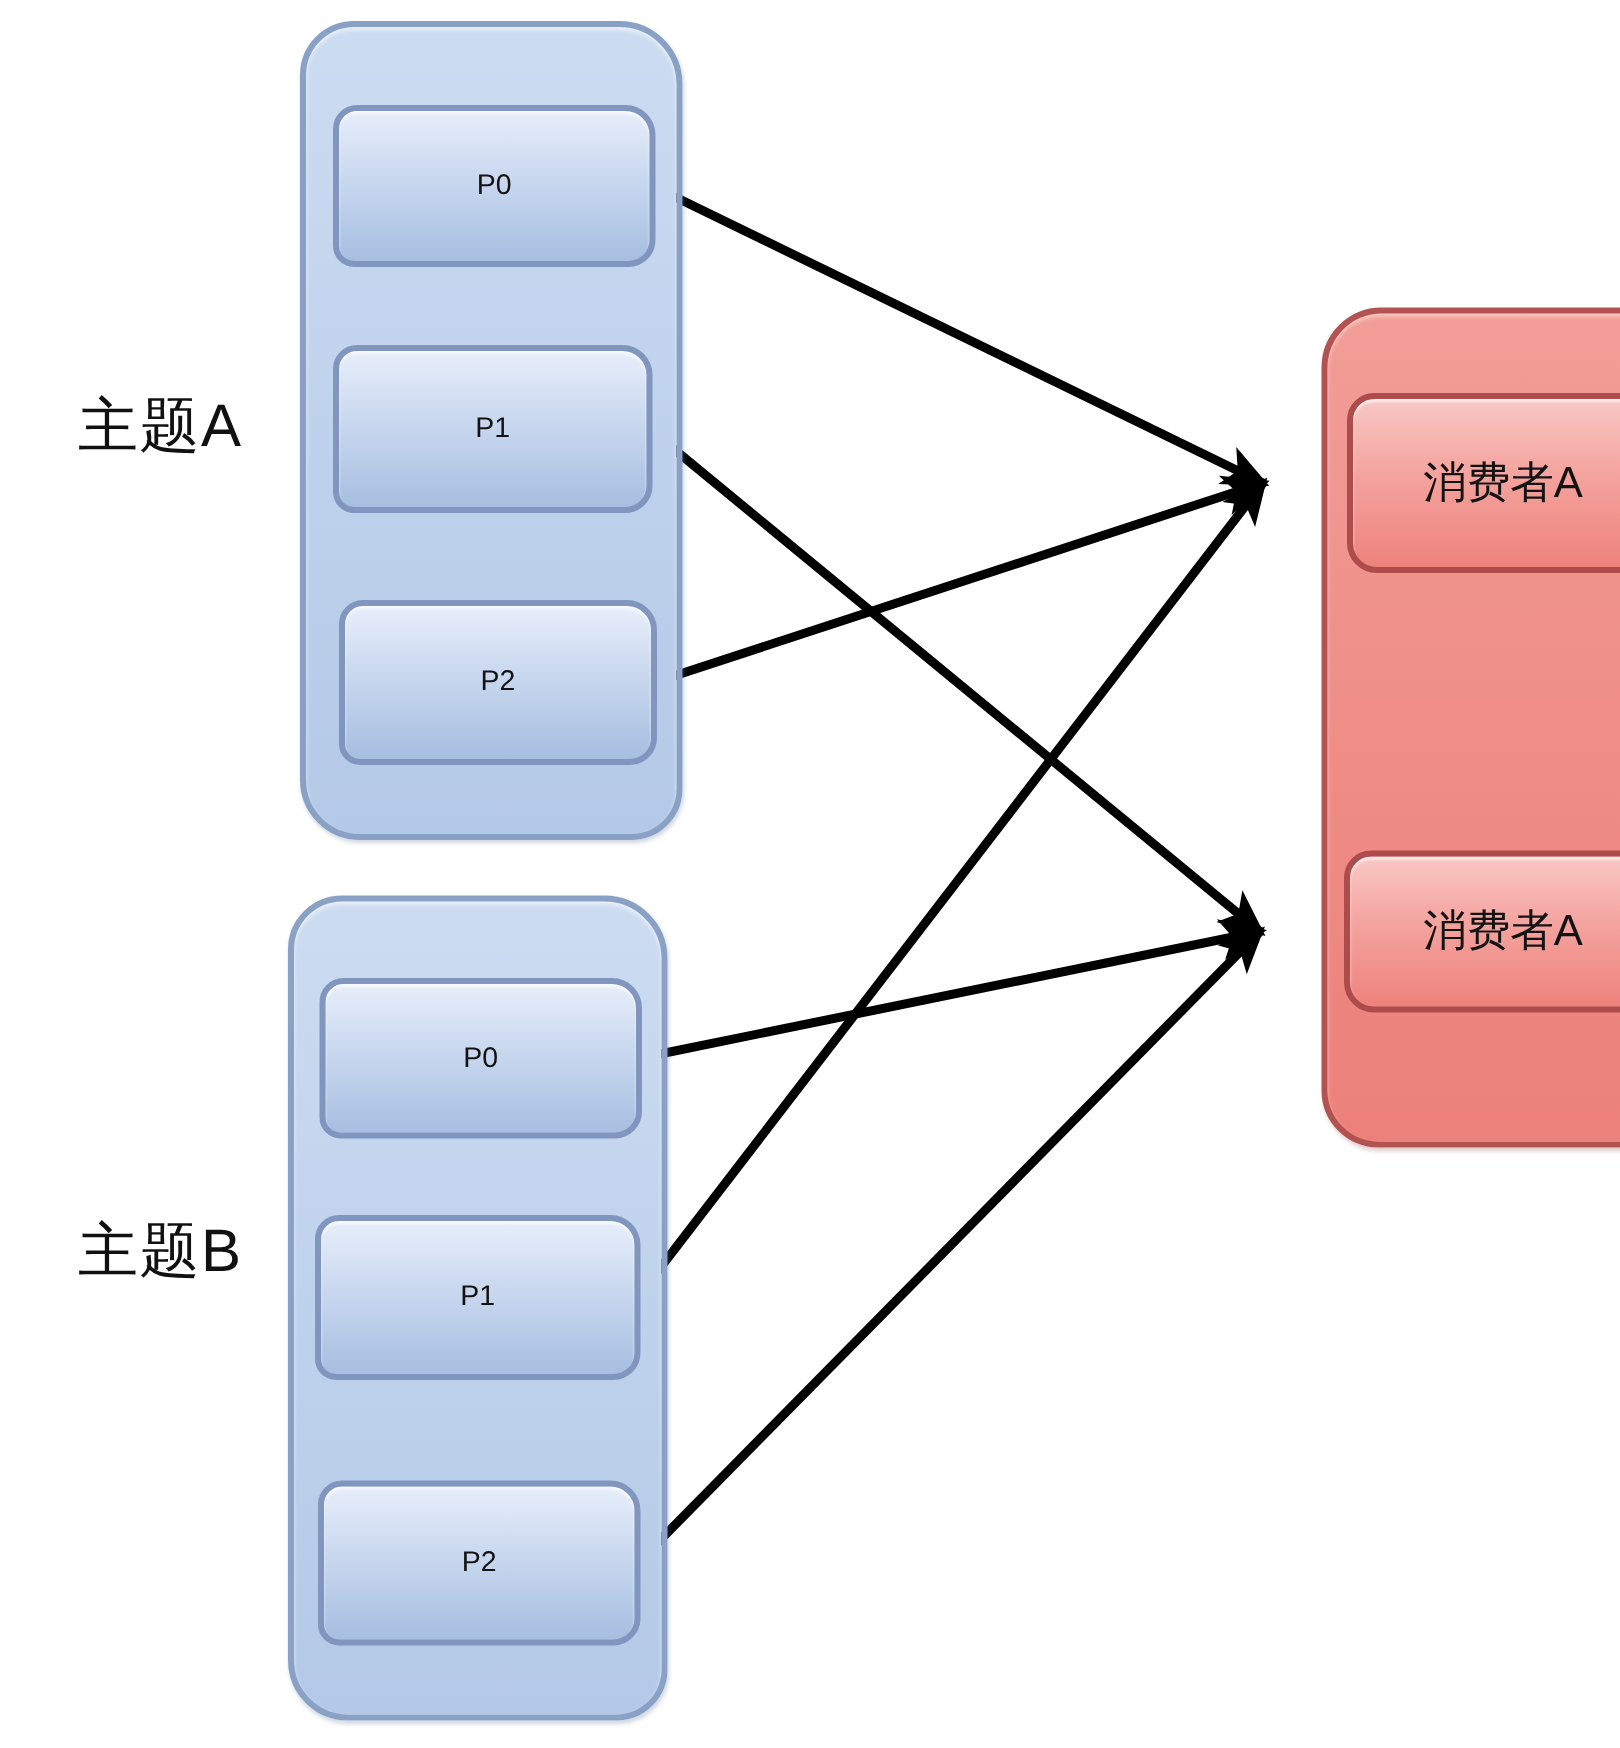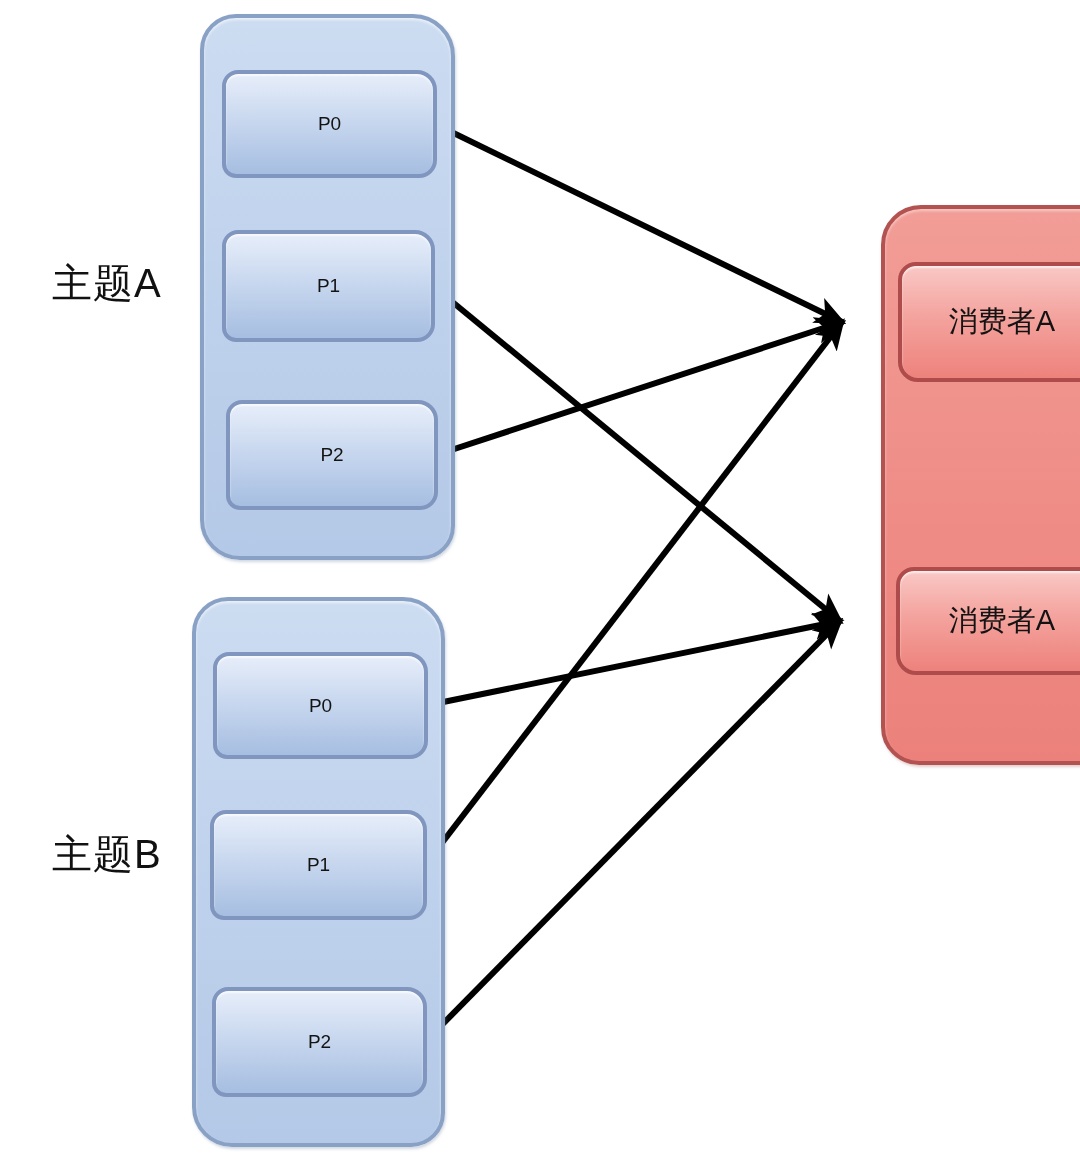--- a/index.html
+++ b/index.html
@@ -78,21 +78,21 @@
       <span>P0</span>
     </div>
     <div class="node-box" style="left:18px;top:212px;width:205px;height:104px;">
       <span>P1</span>
     </div>
     <div class="node-box" style="left:22px;top:382px;width:204px;height:102px;">
       <span>P2</span>
     </div>
   </div>
 
-  <div class="topic-label" style="left:52px;top:806px;margin-top:21px;">主题B</div>
+  <div class="topic-label" style="left:52px;top:806px;">主题B</div>
 
   <div class="container-box" style="left:192px;top:597px;width:245px;height:542px;">
     <div class="node-box" style="left:17px;top:51px;width:207px;height:99px;">
       <span>P0</span>
     </div>
     <div class="node-box" style="left:14px;top:209px;width:209px;height:102px;">
       <span>P1</span>
     </div>
     <div class="node-box" style="left:16px;top:386px;width:207px;height:102px;">
       <span>P2</span>

